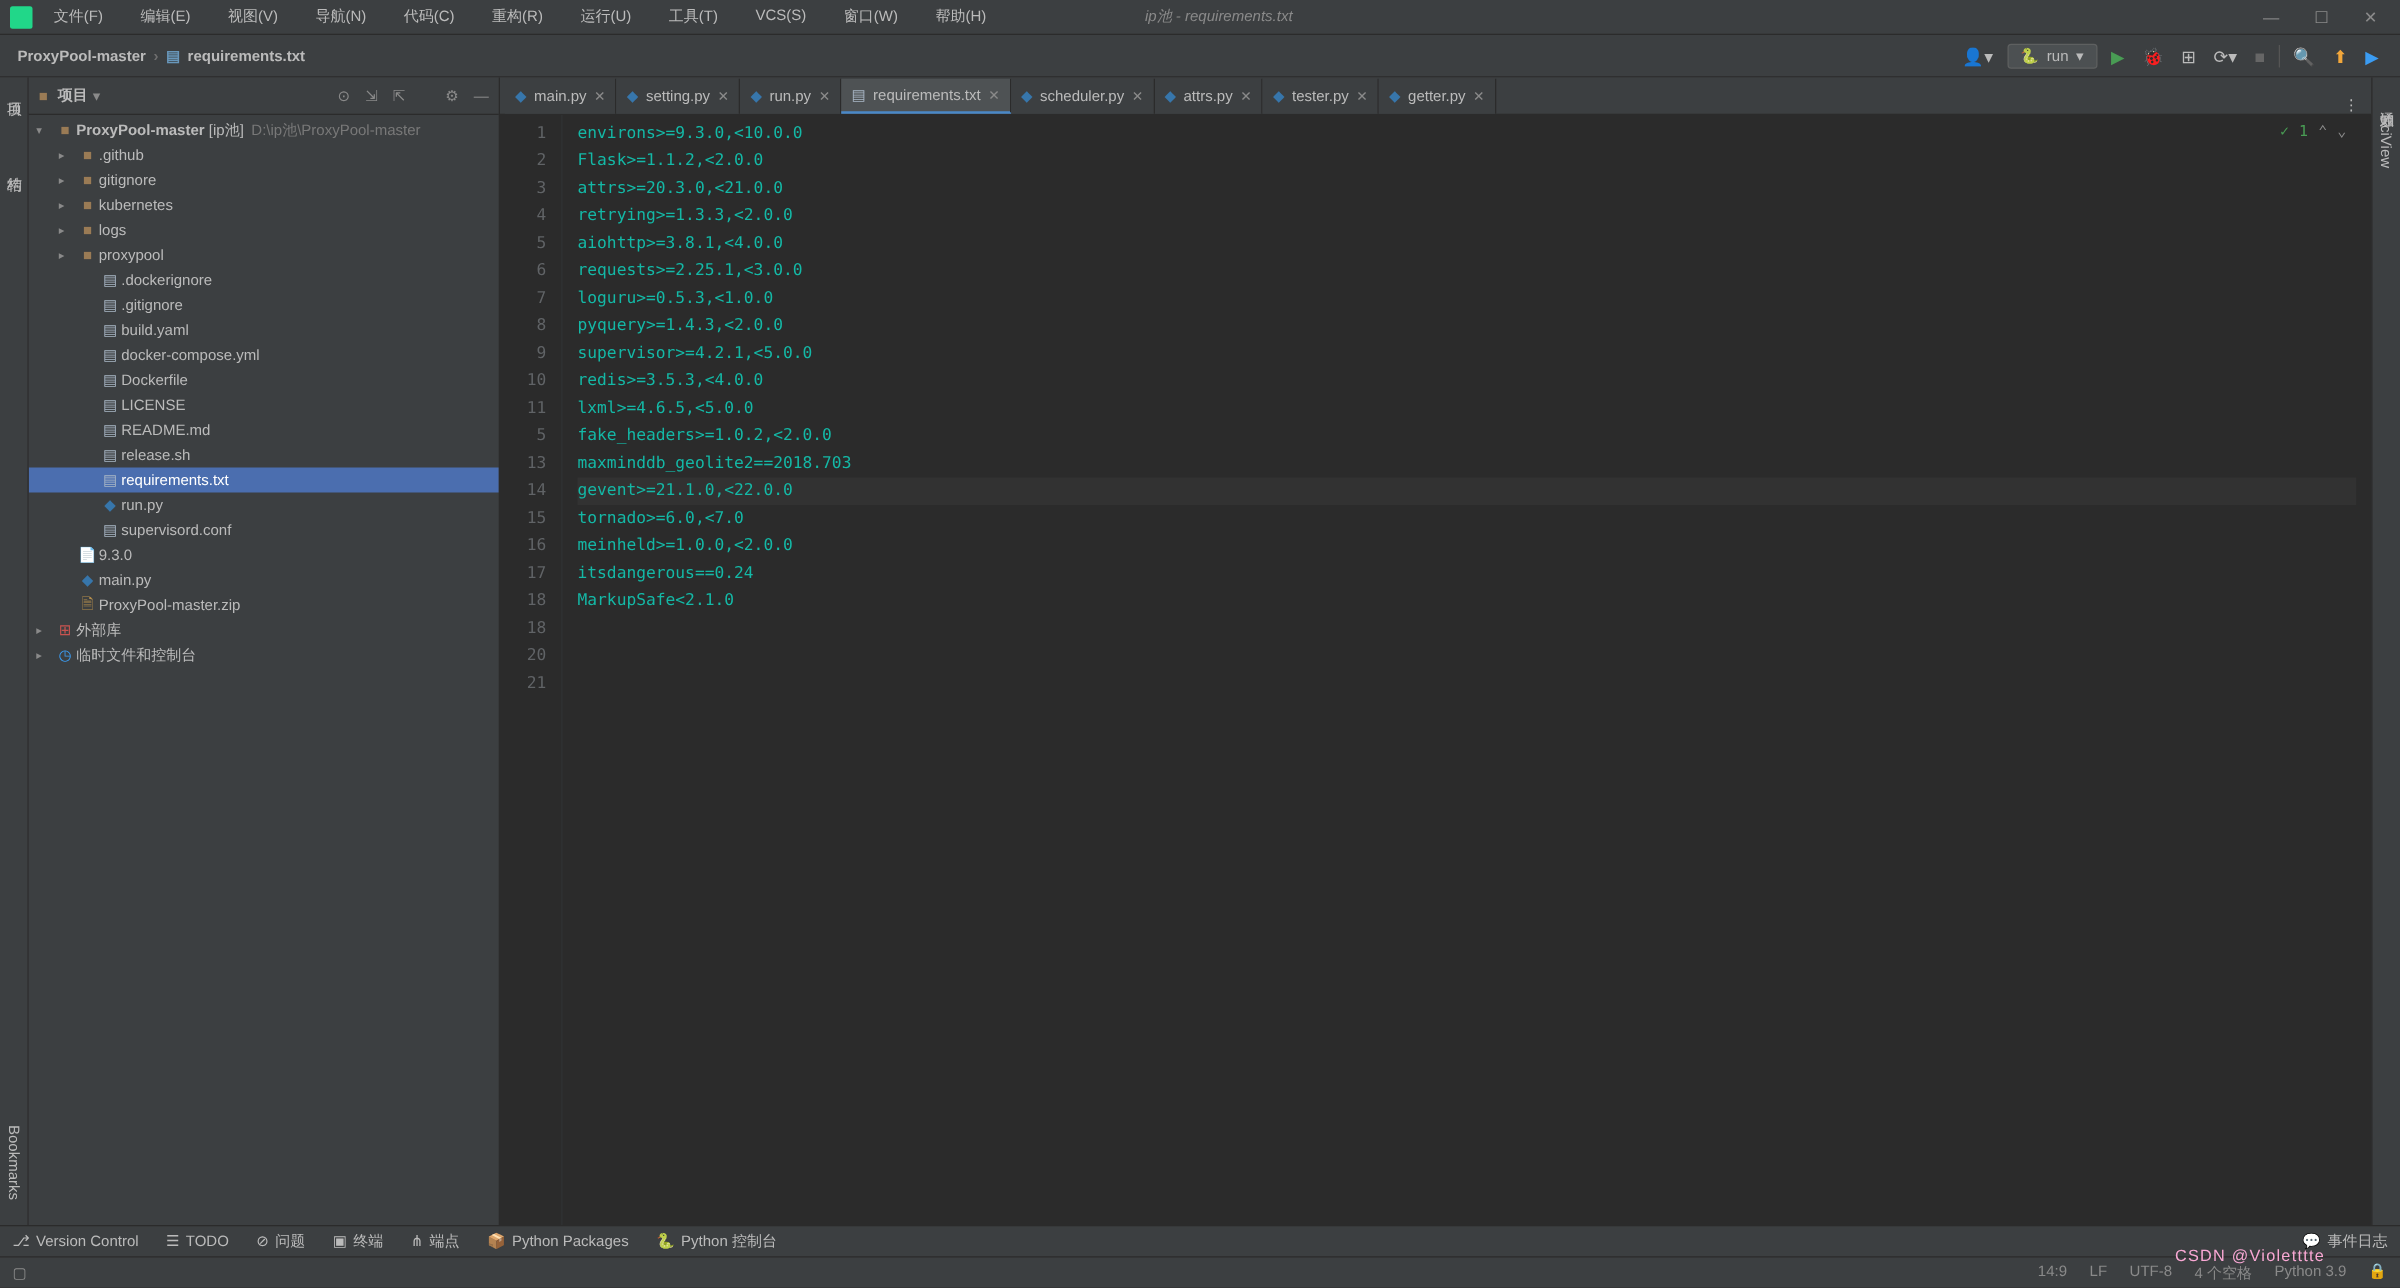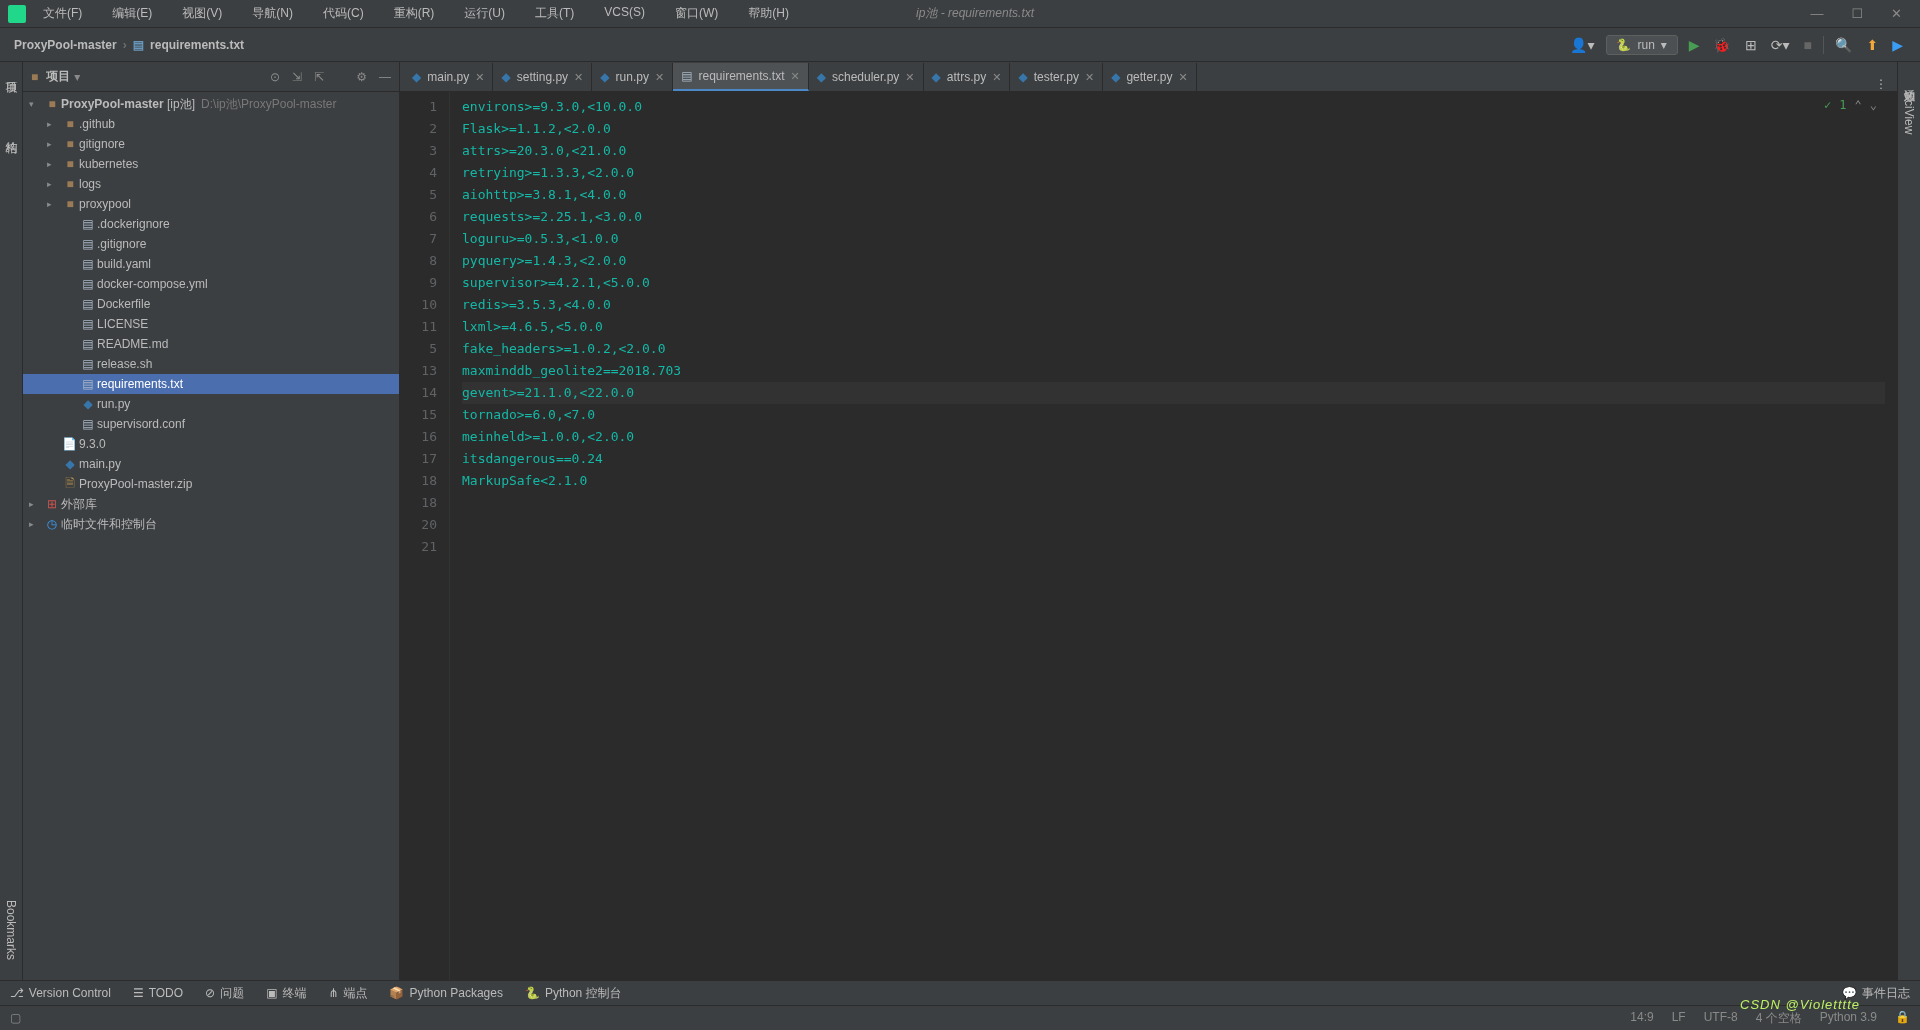--- a/index.html
+++ b/index.html
@@ -46,21 +46,21 @@
 .code-col { flex:1; padding:4px 12px; line-height:22px; color:#14b8a6; white-space:pre; }
 .code-col .line.current { background:#323232; }
 .insp { position:absolute; top:6px; right:20px; display:flex; gap:8px; color:#499c54; font-size:12px; align-items:center; }
 .right-gutter { width:23px; background:#3c3f41; border-left:1px solid #2b2b2b; display:flex; flex-direction:column; align-items:center; padding-top:18px; gap:12px; }
 .right-gutter span { writing-mode:vertical-rl; cursor:pointer; color:#bbbbbb; }
 .bottom-tools { height:25px; background:#3c3f41; border-top:1px solid #2b2b2b; display:flex; align-items:center; padding:0 10px; gap:22px; }
 .bottom-tools .tool { cursor:pointer; display:flex; align-items:center; gap:5px; }
 .bottom-tools .right { margin-left:auto; }
 .statusbar { height:25px; background:#3c3f41; border-top:1px solid #2b2b2b; display:flex; align-items:center; padding:0 10px; color:#8a8a8a; }
 .statusbar .right { margin-left:auto; display:flex; gap:18px; }
-.watermark { position:absolute; bottom:18px; right:60px; color:#bef264; font-size:13px; letter-spacing:1px;font-style:italic; }
+.watermark { position:absolute; bottom:18px; right:60px; color:#f9a8d4; font-size:13px; letter-spacing:1px; }
 </style>
 </head>
 <body>
 
 <div class="menubar">
   <div class="logo"></div>
   <div id="menu-items" style="display: flex; gap: 16px;">
       <span class="menu-item">文件(F)</span>
       <span class="menu-item">编辑(E)</span>
       <span class="menu-item">视图(V)</span>

